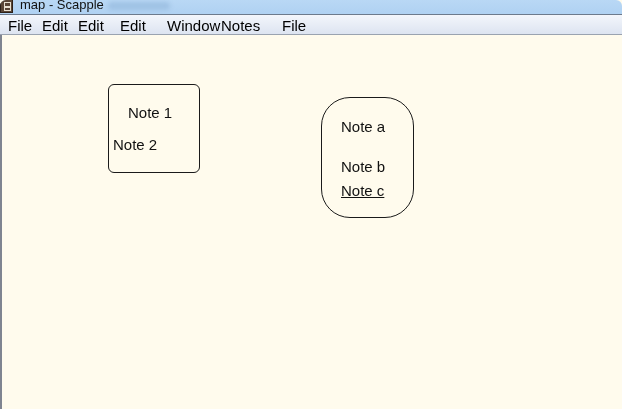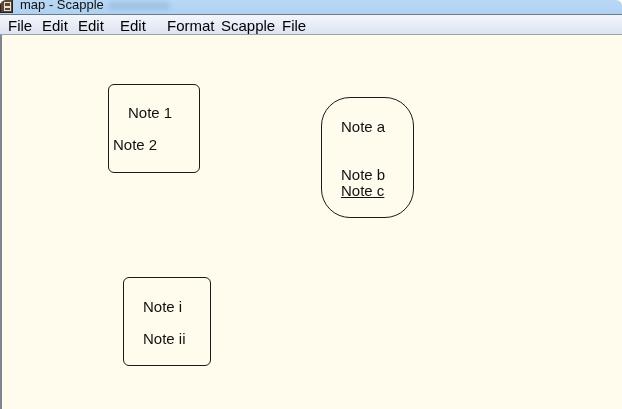--- a/index.html
+++ b/index.html
@@ -64,34 +64,30 @@
   <span class="app-icon"></span>
   <span class="title">map - Scapple</span>
   <span class="title-blur"></span>
 </div>
 
 <div class="menubar">
   <span class="menu-item" style="left:7px">File</span>
   <span class="menu-item" style="left:41px">Edit</span>
   <span class="menu-item" style="left:77px">Edit</span>
   <span class="menu-item" style="left:119px">Edit</span>
-  <span class="menu-item" style="left:166px">Format</span>
-  <span class="menu-item" style="left:220px">Scapple</span>
+  <span class="menu-item" style="left:166px">Window</span>
+  <span class="menu-item" style="left:220px">Notes</span>
   <span class="menu-item" style="left:281px">File</span>
 </div>
 
 <div class="canvas">
   <div class="note" style="left:106px; top:49px; width:92px; height:89px;">
     <span class="note-line" style="left:19px; top:19px;">Note 1</span>
     <span class="note-line" style="left:4px; top:51px;">Note 2</span>
   </div>
 
   <div class="note" style="left:319px; top:62px; width:93px; height:121px;border-radius:29px;">
     <span class="note-line" style="left:19px; top:20px;">Note a</span>
-    <span class="note-line" style="left:19px; top:68px;">Note b</span>
+    <span class="note-line" style="left:19px; top:60px;">Note b</span>
     <span class="note-line" style="left:19px; top:84px;text-decoration:underline;">Note c</span>
   </div>
 
-  <div class="note" style="left:121px; top:242px; width:88px; height:89px;">
-    <span class="note-line" style="left:19px; top:20px;">Note i</span>
-    <span class="note-line" style="left:19px; top:52px;">Note ii</span>
-  </div>
 </div>
 
 </body></html>

